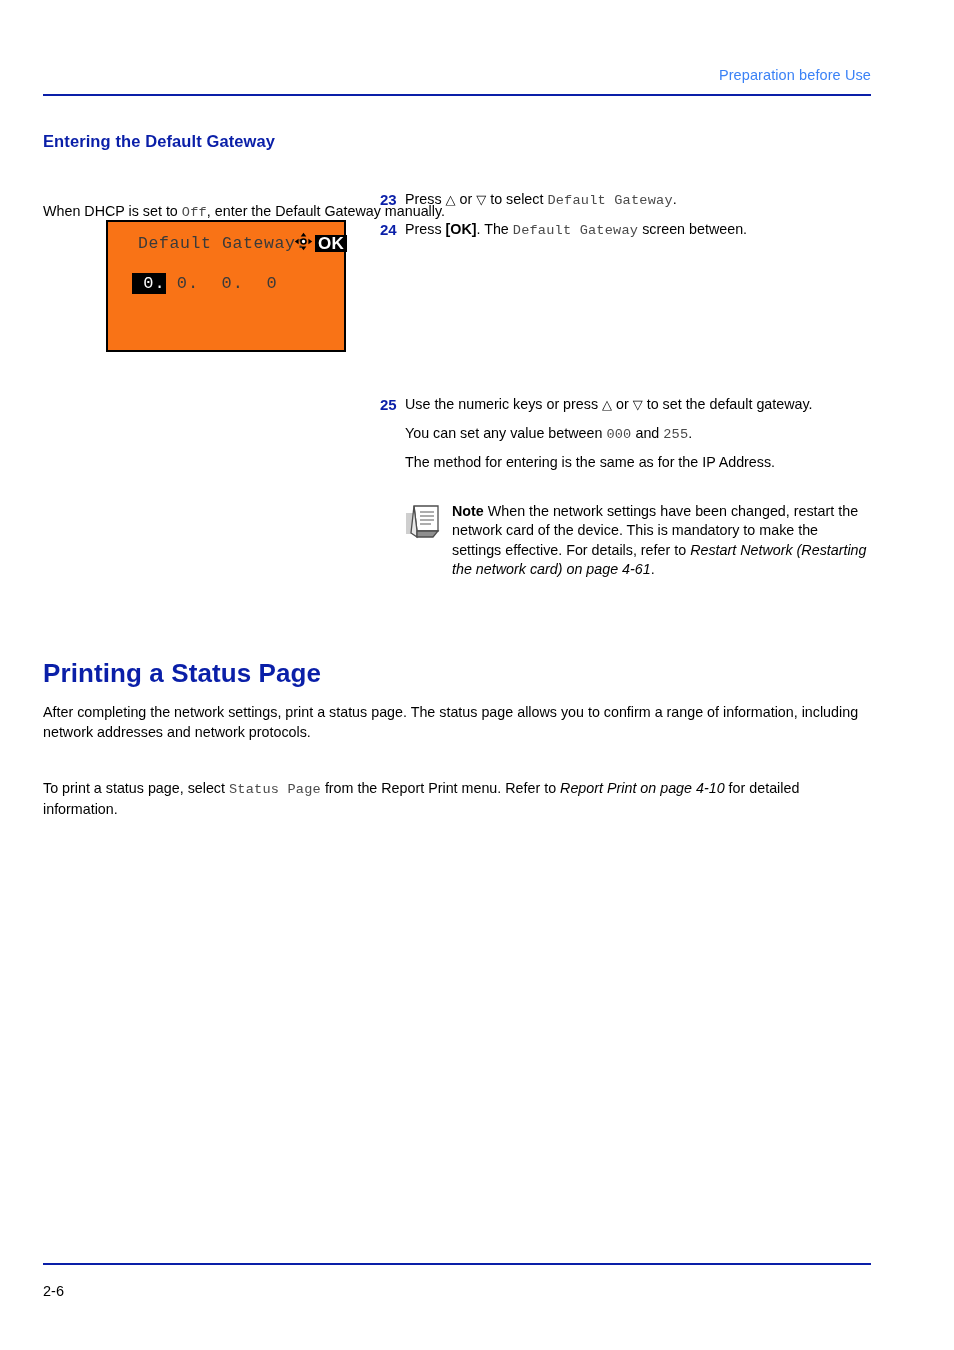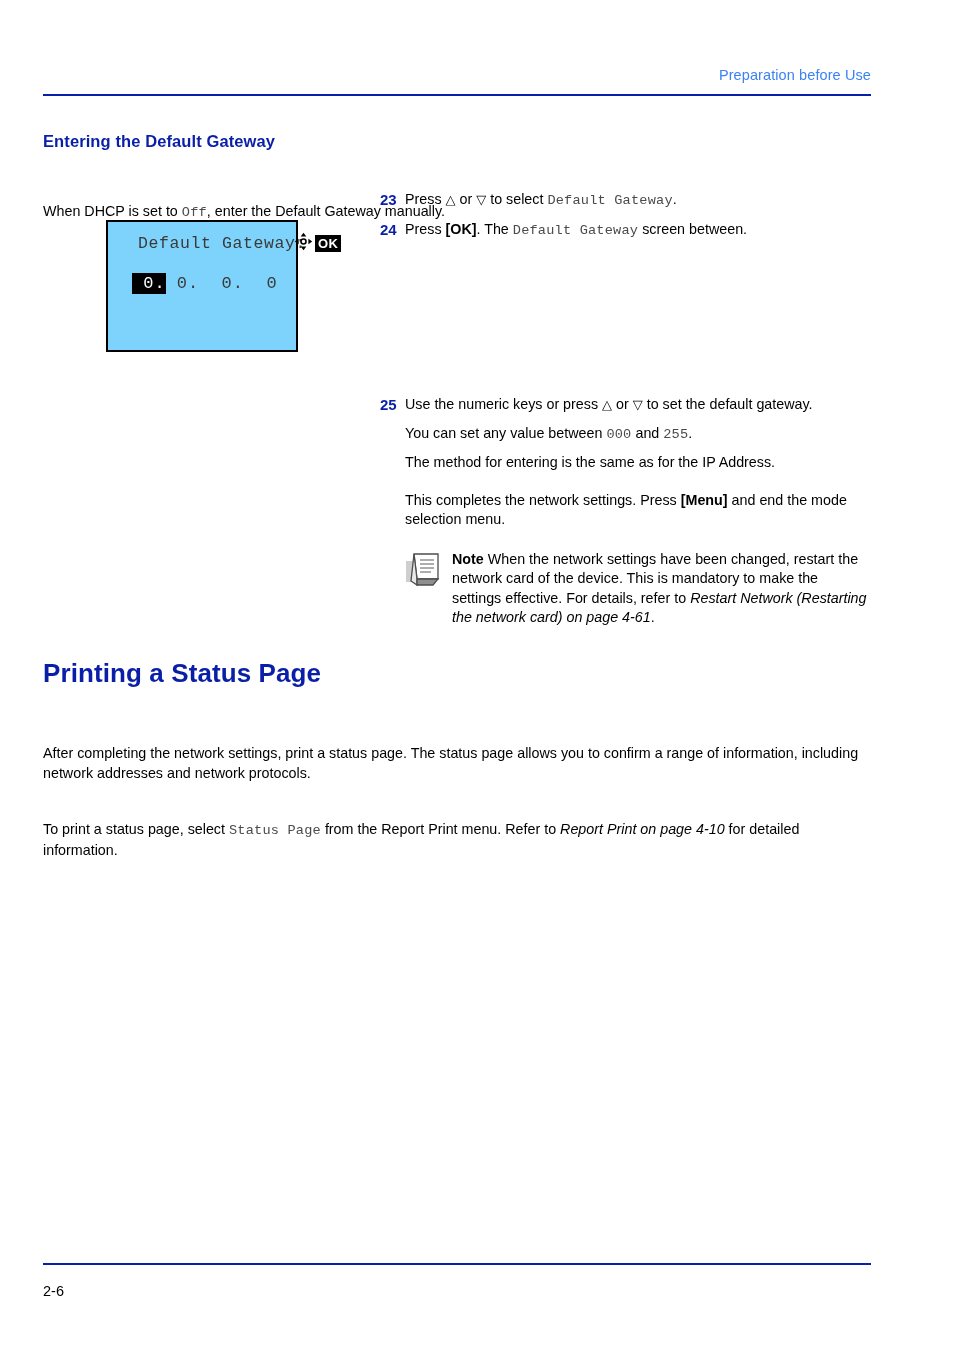--- a/index.html
+++ b/index.html
@@ -64,24 +64,24 @@
     font-size: 14.3px;
     line-height: 19px;
     margin-top: 40px;
   }
 
   
   .lcd {
     position: absolute;
     left: 106px;
     top: 220px;
-    width: 192px;
+    width: 240px;
     height: 132px;
     border: 2px solid #000;
-    background: #7dd3fc;
+    background: #f97316;
     box-sizing: border-box;
   }
   .lcd-line1 {
     position: absolute;
     left: 30px;
     top: 12px;
     font-family: "Liberation Mono", "DejaVu Sans Mono", monospace;
     font-size: 16.5px;
     letter-spacing: 0.6px;
     color: #3a3a3a;
@@ -96,21 +96,21 @@
     gap: 2px;
   }
   .dpad {
     display: block;
   }
   .okbadge {
     display: inline-block;
     background: #000;
     color: #fff;
     font-family: "Liberation Sans", sans-serif;
-    font-size: 13px;
+    font-size: 17px;
     font-weight: bold;
     line-height: 15px;
     padding: 1px 3px 1px 3px;
     letter-spacing: 0.3px;
   }
   .lcd-line2 {
     position: absolute;
     left: 24px;
     top: 52px;
     font-family: "Liberation Mono", "DejaVu Sans Mono", monospace;
@@ -195,21 +195,20 @@
     color: #0a1fa8;
     letter-spacing: 0.1px;
   }
 
   .body-p {
     position: absolute;
     left: 43px;
     width: 828px;
     font-size: 14.3px;
     line-height: 19.5px;
-    margin-top: 41px;
   }
   .body-p1 { top: 703px; }
   .body-p2 { top: 779px; }
 
   
   .footer-rule {
     position: absolute;
     left: 43px;
     top: 1263px;
     width: 828px;
@@ -266,21 +265,20 @@
     <div style="height:146px"></div>
 
     <div class="step">
       <span class="step-num">25</span><span>Use the numeric keys or press </span><span class="tri">△</span><span> or </span><span class="tri">▽</span><span> to set the default gateway.</span>
     </div>
     <div class="substep"><span>You can set any value between </span><span class="mono">000</span><span> and </span><span class="mono">255</span><span>.</span></div>
     <div class="substep">The method for entering is the same as for the IP Address.</div>
 
     <div style="height:9px"></div>
 
-    <div class="substep"><span>This completes the network settings. Press </span><b>[Menu]</b><span> and end the mode selection menu.</span></div>
 
     <div class="note">
       <div class="note-inner">
         <span class="note-icon">
           <svg width="40" height="36" viewBox="0 0 40 36">
             <rect x="1" y="9" width="11" height="21" fill="#cfcfcf"></rect>
             <path d="M9 2 L33 2 L33 27 L12 27 Z" fill="#ffffff" stroke="#4d4d4d" stroke-width="1.3"></path>
             <path d="M9 2 L12 27 L12 33 L6 29 Z" fill="#e8e8e8" stroke="#4d4d4d" stroke-width="1.3"></path>
             <path d="M12 27 L33 27 L28 33 L12 33 Z" fill="#8f8f8f" stroke="#4d4d4d" stroke-width="1.3"></path>
             <g stroke="#6b6b6b" stroke-width="1.1">

